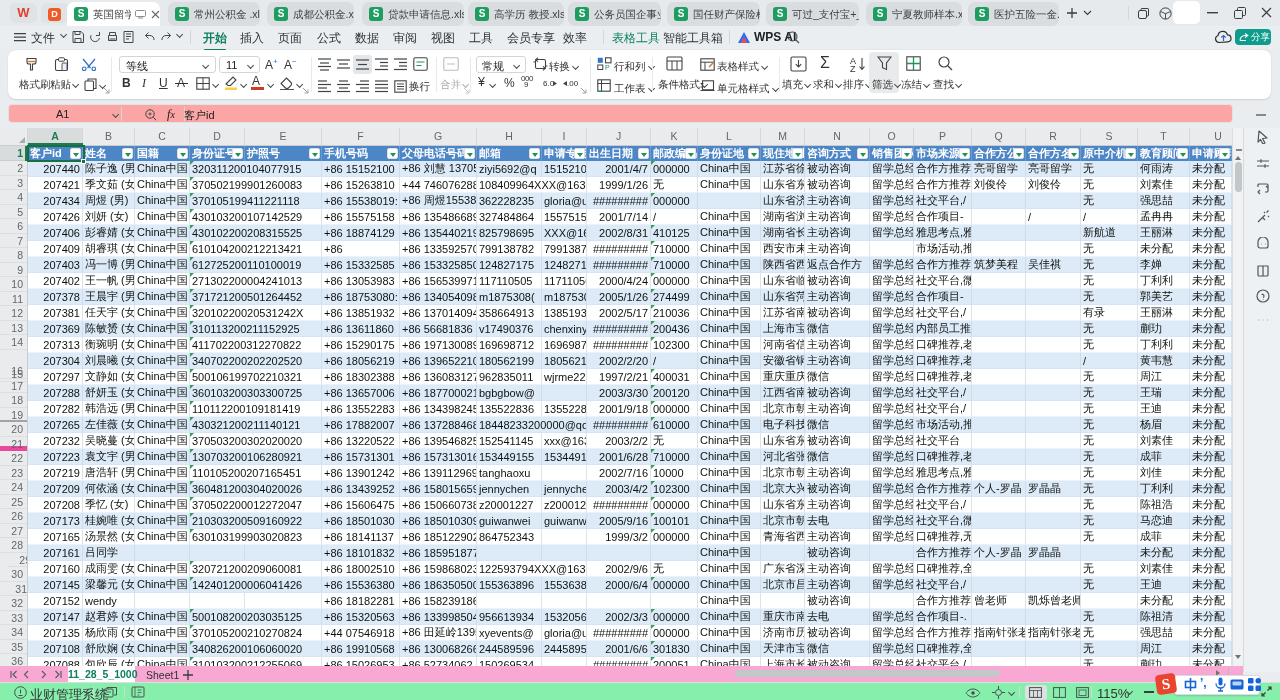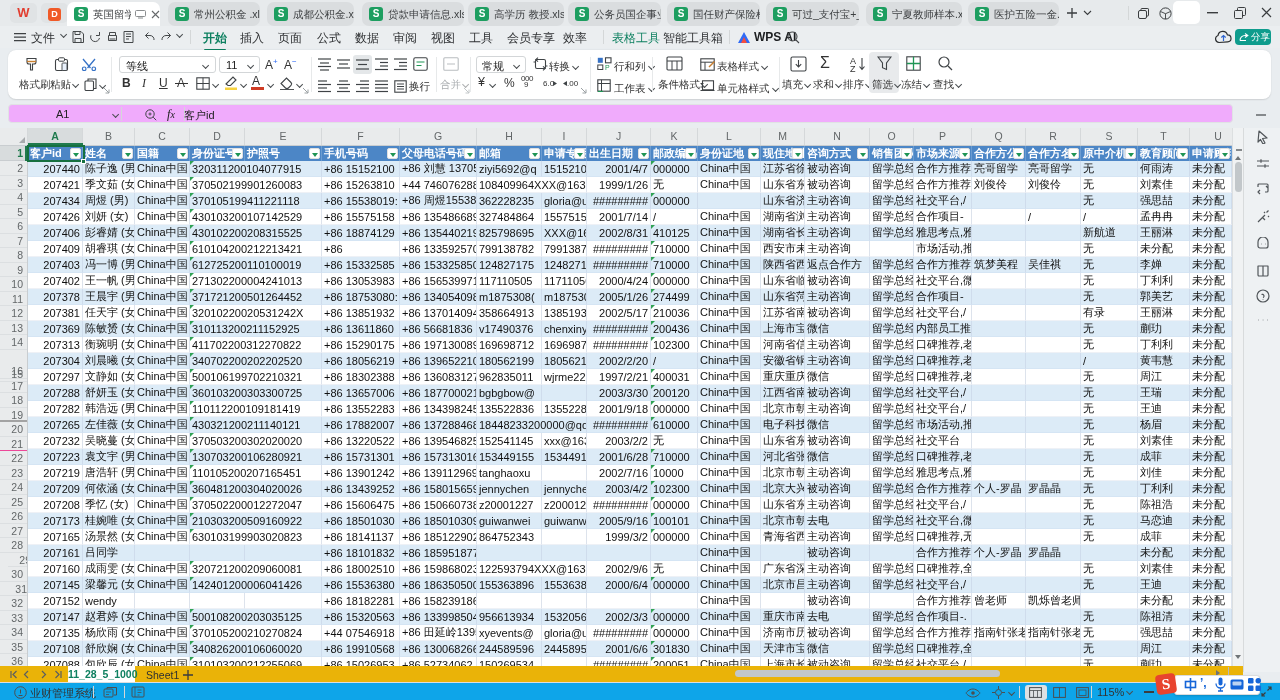--- a/index.html
+++ b/index.html
@@ -20,21 +20,21 @@
 .vsep{width:1px;background:#d4d7d8}
 
 #ribbon{left:8px;top:50px;width:1263px;height:49px;background:#fff;border-radius:8px;box-shadow:0 0.5px 1.5px rgba(0,0,0,.12)}
 .rlab{position:absolute;font-size:10.5px;color:#333;white-space:nowrap}
 .rsep{position:absolute;width:1px;background:#e7e9ea;top:7px;height:35px}
 .rbox{position:absolute;border:1px solid #d3d6d8;border-radius:3px;background:#fff;font-size:11px;color:#222}
 .cv{display:inline-block;width:8px;height:6px;vertical-align:middle}
 .cv:after{content:"";display:block;margin:0.2px 0 0 1.2px;width:4.2px;height:4.2px;border-right:1.2px solid #4a4e51;border-bottom:1.2px solid #4a4e51;transform:rotate(45deg)}
 .dis{color:#a9adb0}
 
-#fbar{left:8px;top:104px;width:1225px;height:18.5px;background:#f0abfc;border-radius:4px;border:1px solid #e0e3e4;font-size:11px;color:#222}
+#fbar{left:8px;top:104px;width:1225px;height:18.5px;background:#fca5a5;border-radius:4px;border:1px solid #e0e3e4;font-size:11px;color:#222}
 
 #colhdr{left:0;top:128px;width:1242px;height:18px;background:#e9ebec;border-bottom:1px solid #c9cdd0;overflow:hidden}
 .clet{position:absolute;top:0;height:17px;line-height:17px;text-align:center;font-size:10.5px;color:#636769;border-right:1px solid #d5d8da}
 #rowhdr{left:0;top:146px;width:28px;height:520px;background:#e9ebec;border-right:1px solid #c9cdd0;overflow:hidden}
 .rnum{position:absolute;right:4px;font-size:10.5px;color:#636769}
 
 #grid{left:28px;top:146px;width:1204px;height:520px;overflow:hidden;background:#fff}
 table{border-collapse:separate;border-spacing:0;table-layout:fixed;width:1204px}
 td,th{padding:0 2px;font-size:11px;white-space:nowrap;overflow:hidden;height:14.5px;font-weight:normal;text-align:left;vertical-align:middle}
 tr.hd th{height:15px;background:#4c86c6;color:#fff;font-weight:bold;font-size:11px;position:relative;border-right:1px solid #6b9cd1}
@@ -44,22 +44,22 @@
 tr.b td{border-right-color:#cfdcec;border-bottom-color:#d5e5f4}
 td.r{text-align:right}
 td.ov{overflow:visible}
 .flt{position:absolute;right:1.5px;top:2px;width:11px;height:11px;background:#fff;border-radius:2px;border:1px solid #e0e0e0}
 .flt:after{content:"";position:absolute;left:2.2px;top:3.5px;border-left:3.2px solid transparent;border-right:3.2px solid transparent;border-top:4.2px solid #1f9554}
 .tri{position:relative}
 .tri:before{content:"";position:absolute;left:0;top:0;border-top:4px solid #2fa254;border-right:4px solid transparent;z-index:3}
 
 #vsb{left:1232px;top:128px;width:11px;height:538px;background:#f0f2f3;border-left:1px solid #dcdfe0}
 #sidebar{left:1243px;top:128px;width:37px;height:544px;background:#eef1f3;border-left:1px solid #d8dbdc}
-#shbar{left:0;top:666px;width:1243px;height:16px;background:#eab308}
-#stbar{left:0;top:682px;width:1280px;height:18px;background:#0ea5e9;border-top:1px solid #dcdedf;font-size:11px;color:#333}
+#shbar{left:0;top:666px;width:1243px;height:16px;background:#f9a8d4}
+#stbar{left:0;top:682px;width:1280px;height:18px;background:#86efac;border-top:1px solid #dcdedf;font-size:13px;color:#333}
 .stab{position:absolute;top:0;height:16px;background:#fff;text-align:center;font-size:10.5px}
 svg{display:block}
 </style></head><body>
 <div class="abs" id="titlebar">
     <div class="abs logo" style="left:10px"><span style="color:#e23e30;font-weight:bold;font-size:13px;line-height:20px">W</span></div>
     <div class="abs logo" style="left:41px"><span style="display:inline-block;width:13px;height:13px;margin-top:3.5px;border-radius:3px;background:#f05a28;color:#fff;font-size:9px;font-weight:bold;line-height:13px">D</span></div>
     <div class="abs tab active" style="left:67px;width:93px">
       <span class="sicon"></span>
       <span class="tabtxt" style="width:38px;overflow:hidden;display:inline-block;white-space:nowrap">英国留学生全</span>
       <svg class="abs" style="left:68px;top:8px" width="11" height="9" viewBox="0 0 11 9">
@@ -510,21 +510,21 @@
     </div>
     <div class="abs" style="left:0;top:247.0px;width:27px;height:14.5px;border-bottom:1px solid #dcdfe1">
       <span class="rnum" style="top:1px;right:4px;position:absolute">18</span>
     </div>
     <div class="abs" style="left:0;top:261.5px;width:27px;height:14.5px;border-bottom:2px solid #a3a3a3">
       <span class="rnum" style="top:1px;right:4px;position:absolute">19</span>
     </div>
     <div class="abs" style="left:0;top:276.0px;width:27px;height:14.5px;border-bottom:1px solid #dcdfe1">
       <span class="rnum" style="top:1px;right:4px;position:absolute">20</span>
     </div>
-    <div class="abs" style="left:0;top:290.5px;width:27px;height:14.5px;border-bottom:1px solid #ec4899">
+    <div class="abs" style="left:0;top:290.5px;width:27px;height:14.5px;border-bottom:5px solid #ec4899">
       <span class="rnum" style="top:1px;right:4px;position:absolute">21</span>
     </div>
     <div class="abs" style="left:0;top:305.0px;width:27px;height:14.5px;border-bottom:1px solid #dcdfe1">
       <span class="rnum" style="top:1px;right:4px;position:absolute">22</span>
     </div>
     <div class="abs" style="left:0;top:319.5px;width:27px;height:14.5px;border-bottom:1px solid #dcdfe1">
       <span class="rnum" style="top:1px;right:4px;position:absolute">23</span>
     </div>
     <div class="abs" style="left:0;top:334.0px;width:27px;height:14.5px;border-bottom:1px solid #dcdfe1">
       <span class="rnum" style="top:1px;right:4px;position:absolute">24</span>

